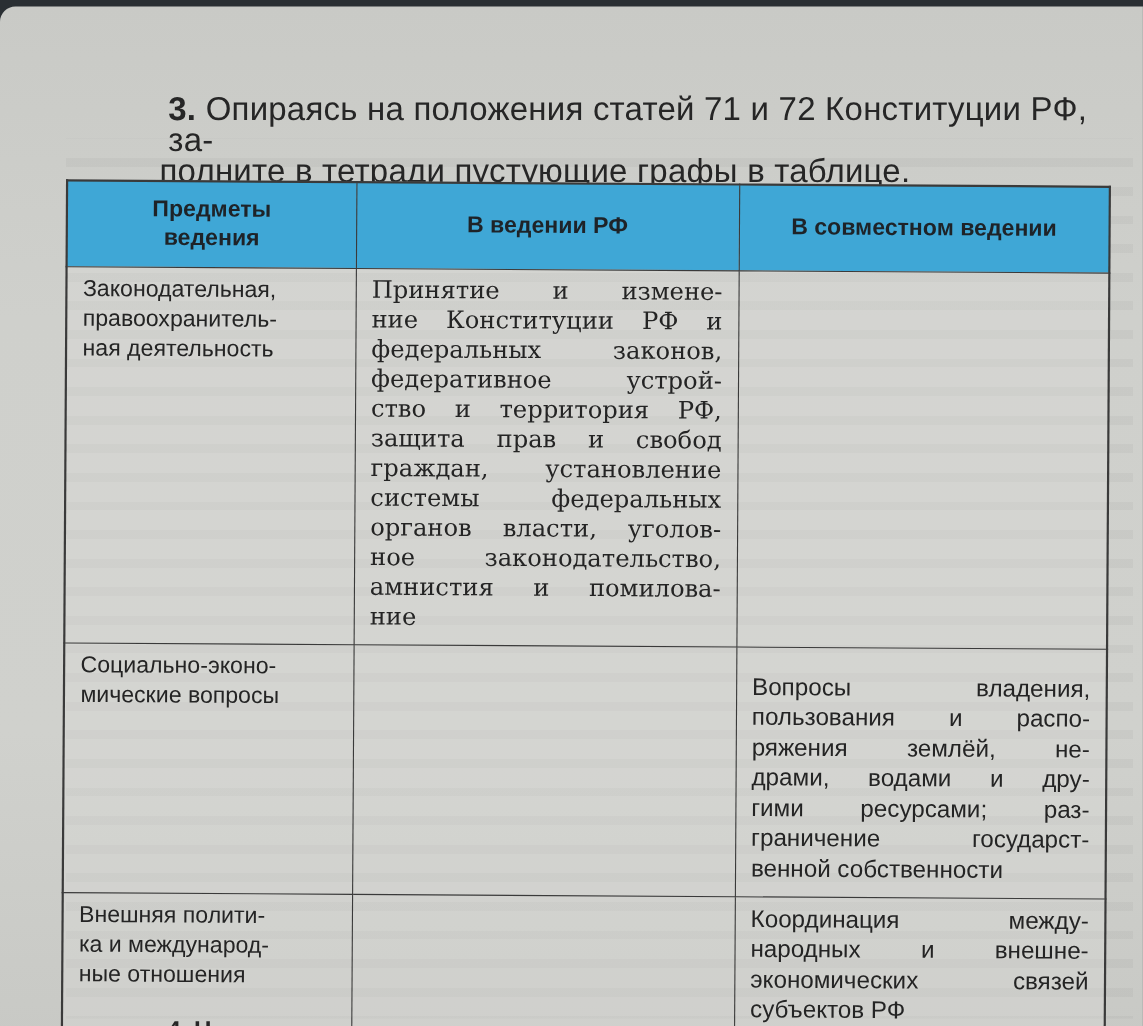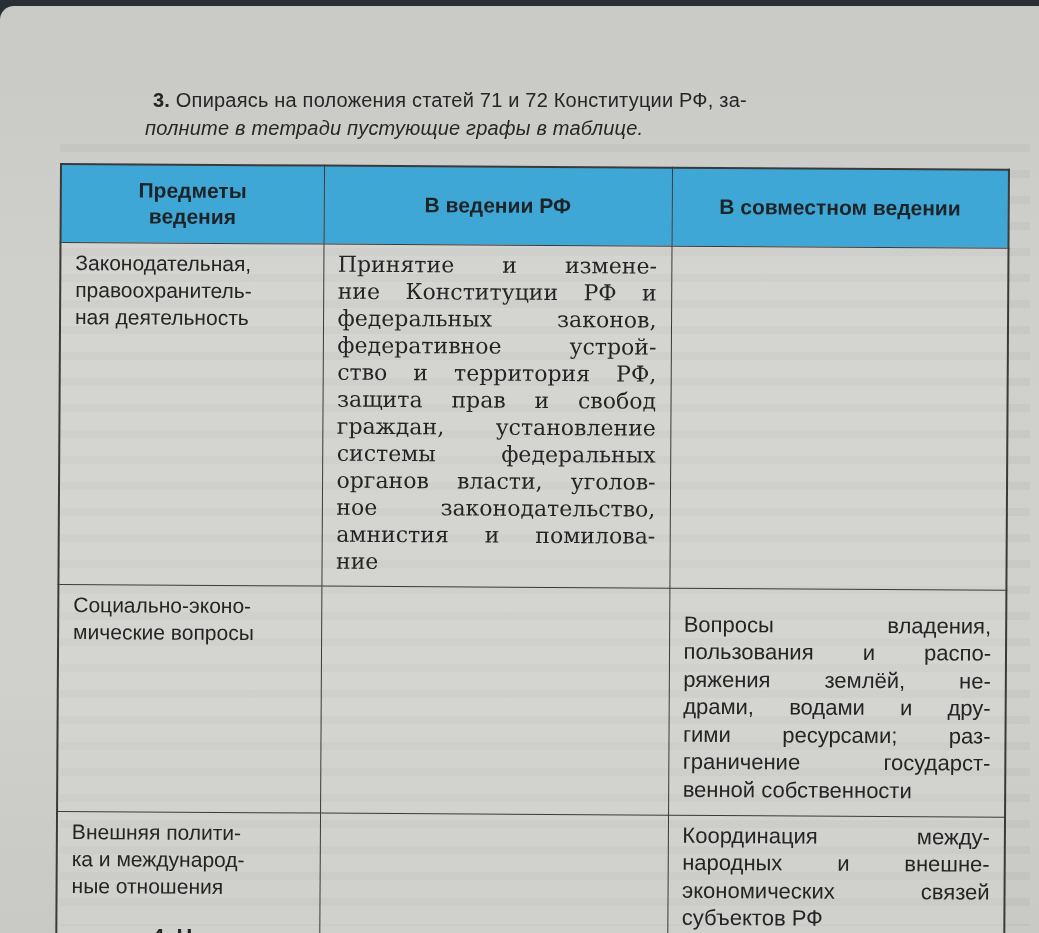--- a/index.html
+++ b/index.html
@@ -16,25 +16,25 @@
       color: #2b2b2b;
     }
     .ghost {
       position: absolute; left: 60px; top: 120px; width: 970px; height: 800px;
       background-image: repeating-linear-gradient(180deg, rgba(0,0,0,0) 0px, rgba(0,0,0,0) 18px, rgba(90,90,90,0.06) 18px, rgba(90,90,90,0.06) 26px);
       pointer-events: none;
     }
     .task {
       position: absolute; left: 153px; top: 80px; width: 870px;
       font-family: "Liberation Sans", "DejaVu Sans", sans-serif;
-      font-size: 20px; line-height: 28px; letter-spacing: 0.2px;
+      font-size: 30px; line-height: 28px; letter-spacing: 0.2px;
       color: #262626;
     }
     .task .num { font-weight: bold; }
-    .task .line2 { margin-left: -8px; display: block; font-style: italic; }
+    .task .line2 { margin-left: -8px; display: block; }
 
     .table-wrap {
       position: absolute; left: 60px; top: 157px;
       width: 950px;
       transform: rotate(0.35deg);
       transform-origin: left top;
     }
     table {
       width: 950px; border-collapse: collapse;
       border: 2px solid #3a3a3a;

